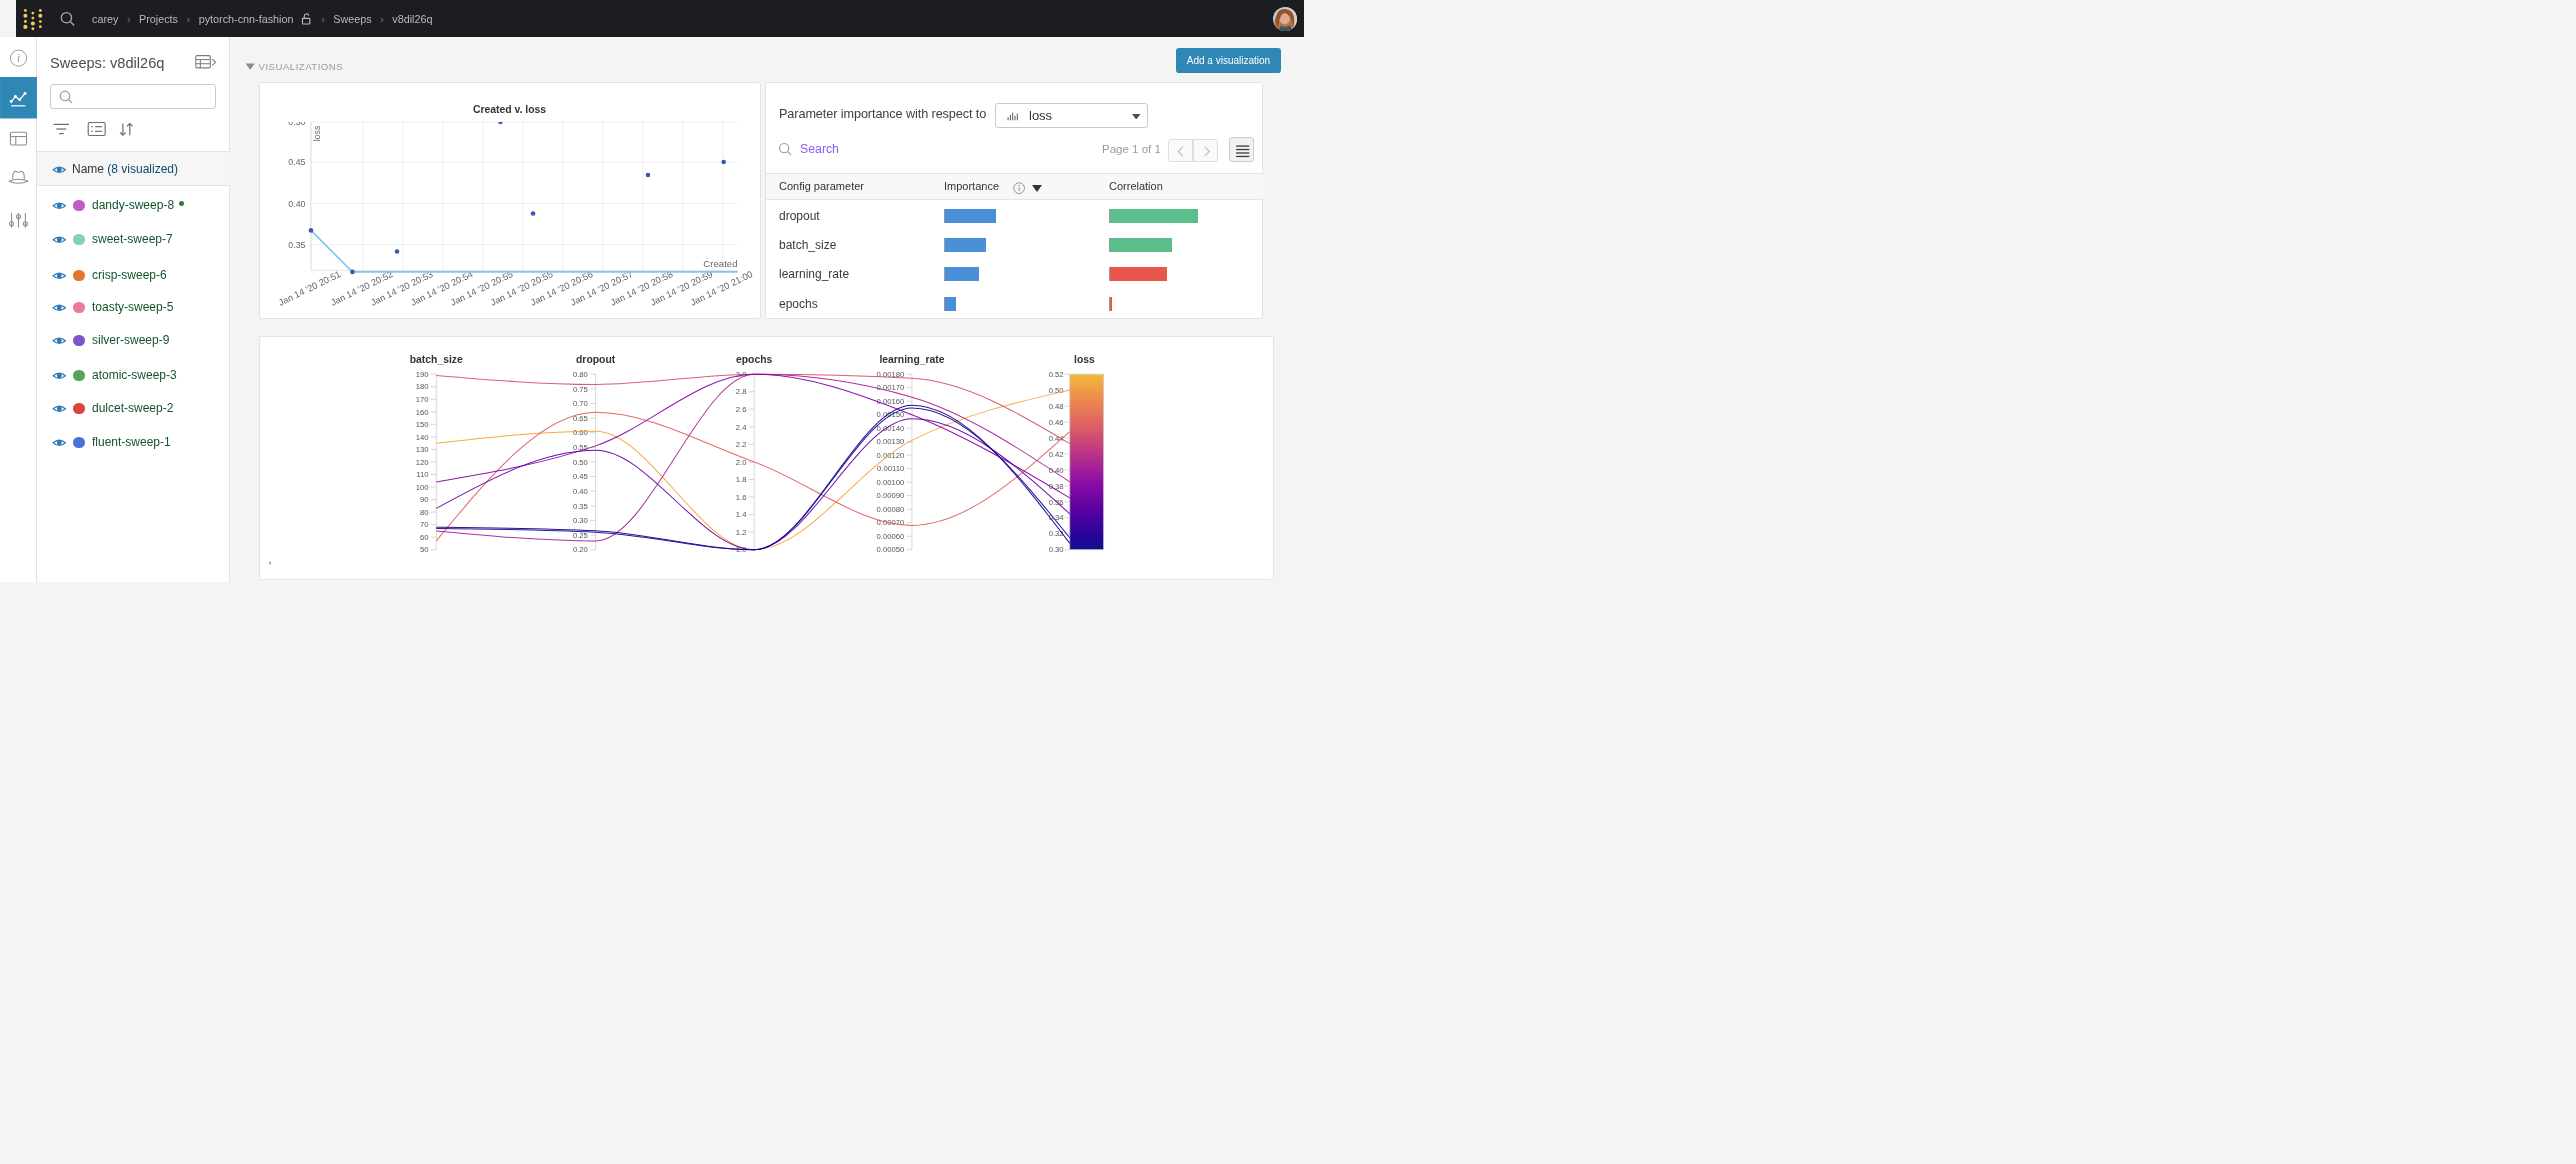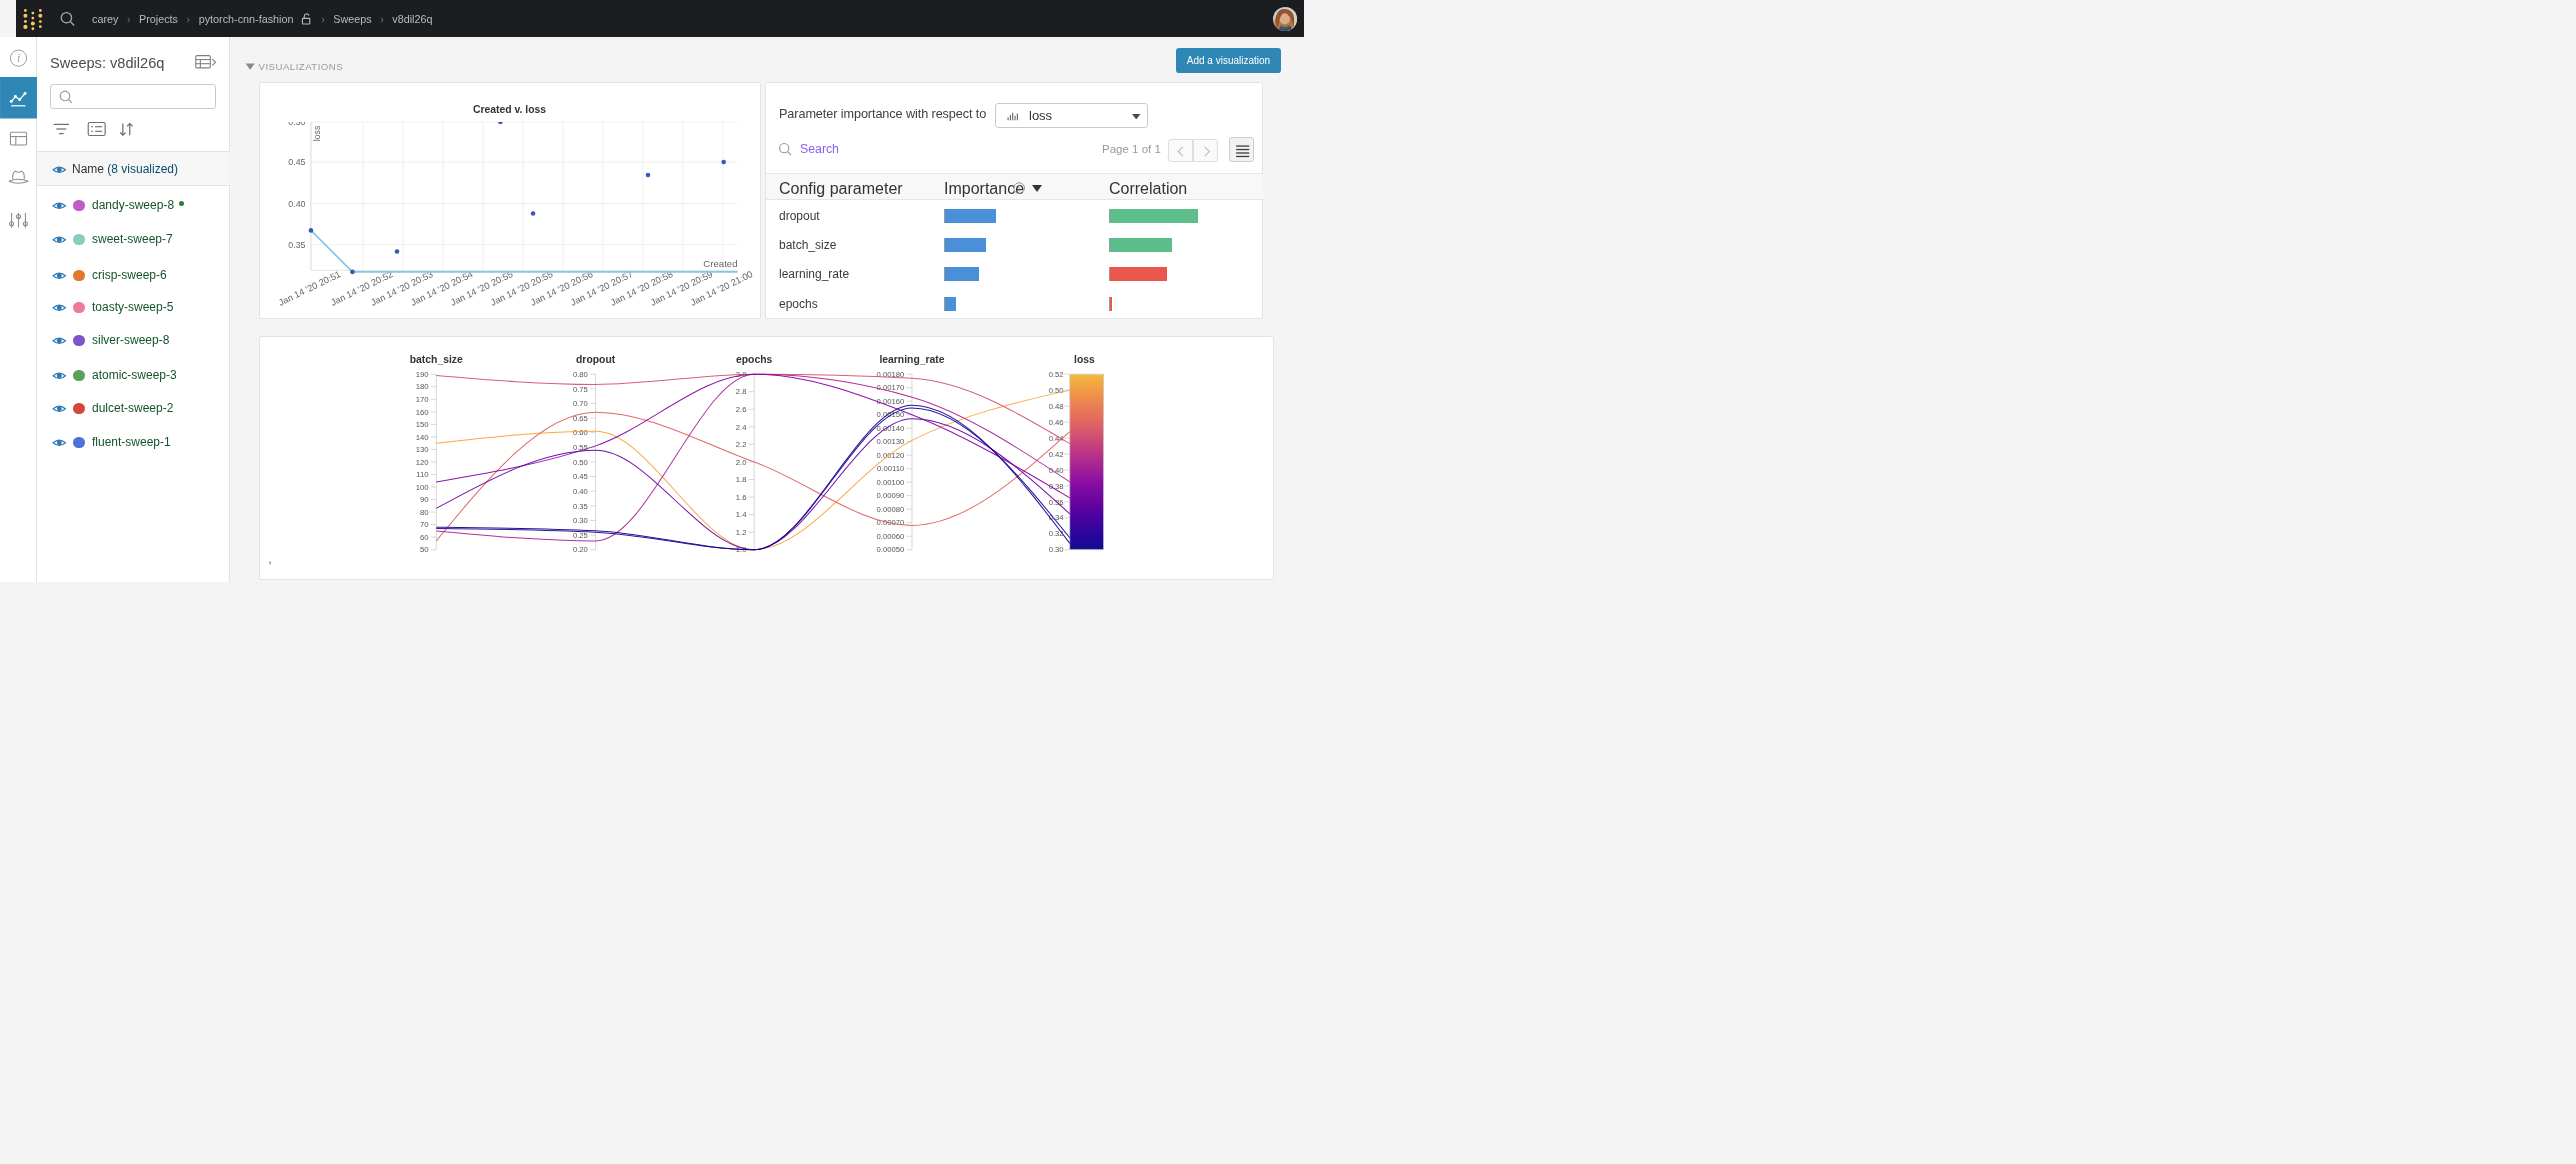--- a/index.html
+++ b/index.html
@@ -26,21 +26,21 @@
 #card3 { left:29px; top:299px; width:1015px; height:244px; }
 
 .pilabel { position:absolute; left:13px; top:24px; font-size:12.7px; letter-spacing:-0.1px; white-space:nowrap; color:#404040; }
 .pidrop { position:absolute; left:229px; top:20px; width:153px; height:25px; border:0.8px solid #c9c9c9; border-radius:3.1px; background:#fff; }
 .pidrop .tx { position:absolute; left:33px; top:3.8px; font-size:13px; color:#333; }
 .pisearch { position:absolute; left:17.7px; top:59px; font-size:12.3px; color:#8b5cf6; }
 .pipage { position:absolute; left:336px; top:60px; font-size:11.5px; color:#9a9a9a; }
 .pgbtn { position:absolute; top:56px; width:25.4px; height:23px; border:0.8px solid #ddd; background:#fafafa; }
 .pburger { position:absolute; left:463px; top:54px; width:25.4px; height:25.4px; border:0.8px solid #ccc; border-radius:3.1px; background:#f2f2f2; }
 .pithead { position:absolute; left:0; top:90px; width:497px; height:27px; background:#f8f8f8; border-top:0.8px solid #e5e5e5; border-bottom:0.8px solid #e5e5e5; }
-.pith { position:absolute; top:6.2px; font-size:16px; color:#333; }
+.pith { position:absolute; top:6.2px; font-size:11px; color:#333; }
 .pirow { position:absolute; left:0; width:497px; height:29px; }
 .pirow .lb { position:absolute; left:13px; top:7.7px; font-size:12px; color:#3a3a3a; }
 .bar { position:absolute; top:7.7px; height:14.6px; border-left:1.9px solid #9b9b9b; }
 svg { display:block; }
 .axlab { font-size:10px; fill:#555; }
 .axtitle { font-size:13.5px; font-weight:bold; fill:#333; }
 </style>
 </head>
 <body>
 <div class="topbar">
@@ -214,21 +214,21 @@
       </svg>
       <div class="dot" style="background:#ec7a9c"></div>
       <div class="nm">toasty-sweep-5</div>
     </div>
 <div class="runrow" style="top:286px">
       <svg class="eyeic" style="position:absolute;left:15.4px;top:11.5px" width="14.6" height="11.5" viewBox="0 0 19 15">
         <path d="M1.5 7.5 Q9.5 0.5 17.5 7.5 Q9.5 14.5 1.5 7.5 Z" fill="none" stroke="#2d77b5" stroke-width="1.5"></path>
         <circle cx="9.5" cy="7.5" r="3.2" fill="#2d77b5"></circle>
       </svg>
       <div class="dot" style="background:#7d54c9"></div>
-      <div class="nm">silver-sweep-8</div>
+      <div class="nm">silver-sweep-9</div>
     </div>
 <div class="runrow" style="top:321px">
       <svg class="eyeic" style="position:absolute;left:15.4px;top:11.5px" width="14.6" height="11.5" viewBox="0 0 19 15">
         <path d="M1.5 7.5 Q9.5 0.5 17.5 7.5 Q9.5 14.5 1.5 7.5 Z" fill="none" stroke="#2d77b5" stroke-width="1.5"></path>
         <circle cx="9.5" cy="7.5" r="3.2" fill="#2d77b5"></circle>
       </svg>
       <div class="dot" style="background:#58a25b"></div>
       <div class="nm">atomic-sweep-3</div>
     </div>
 <div class="runrow" style="top:354px">

